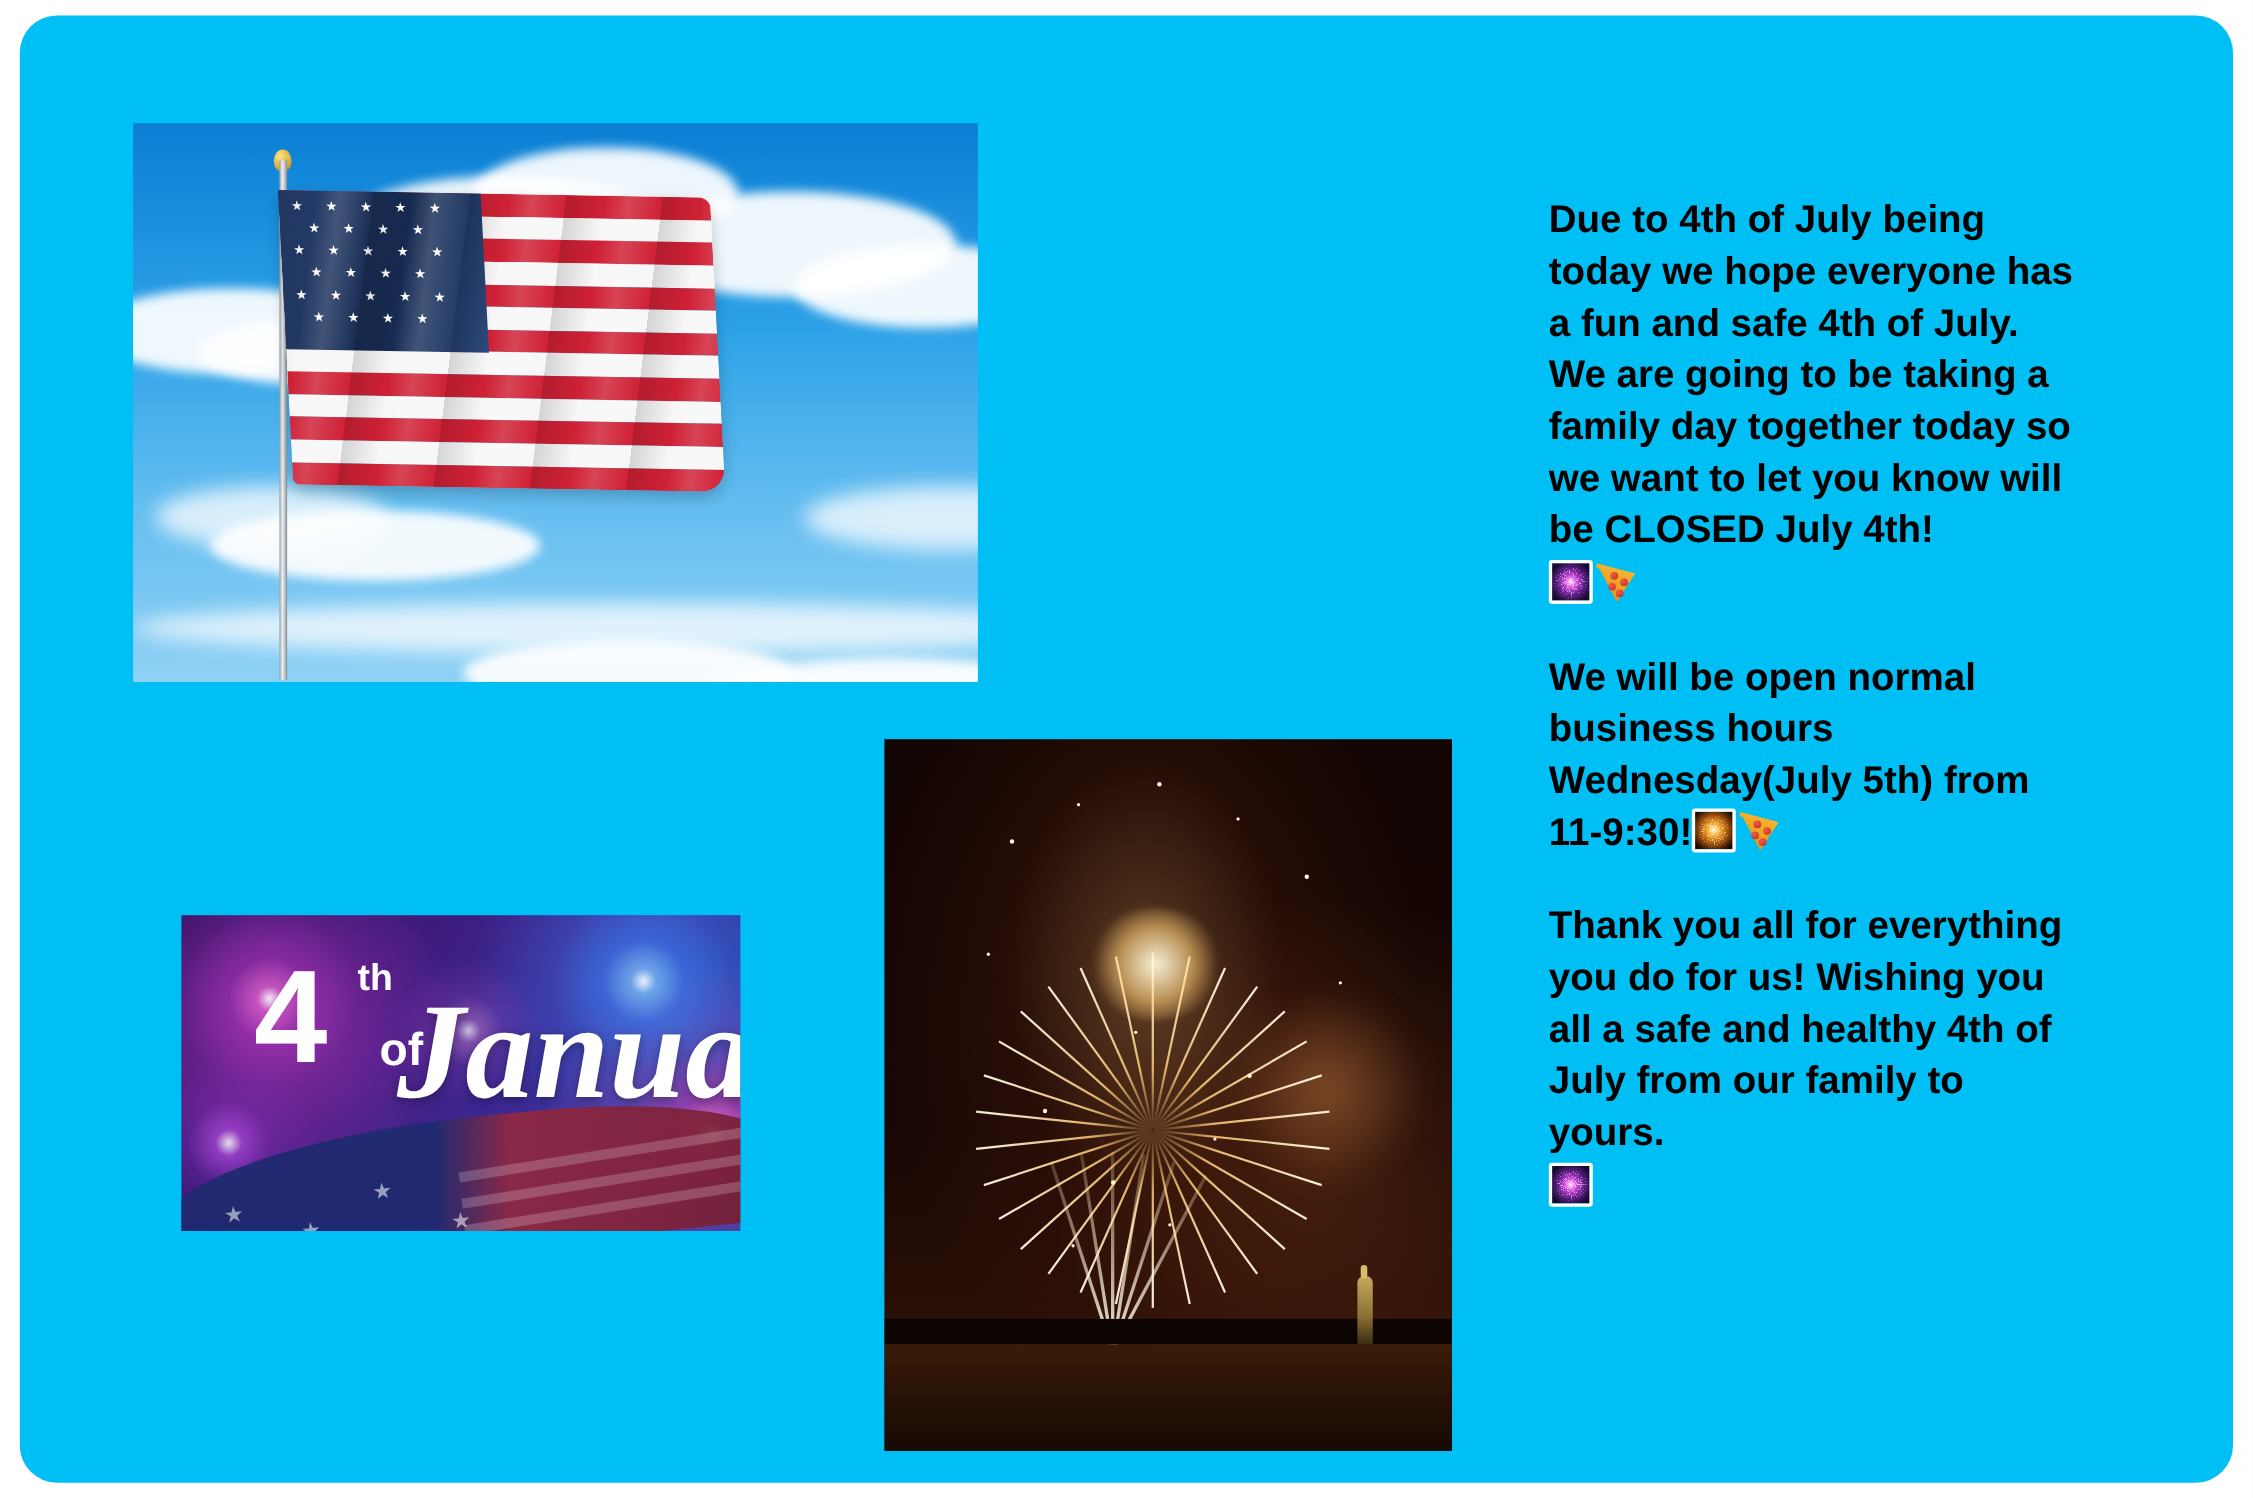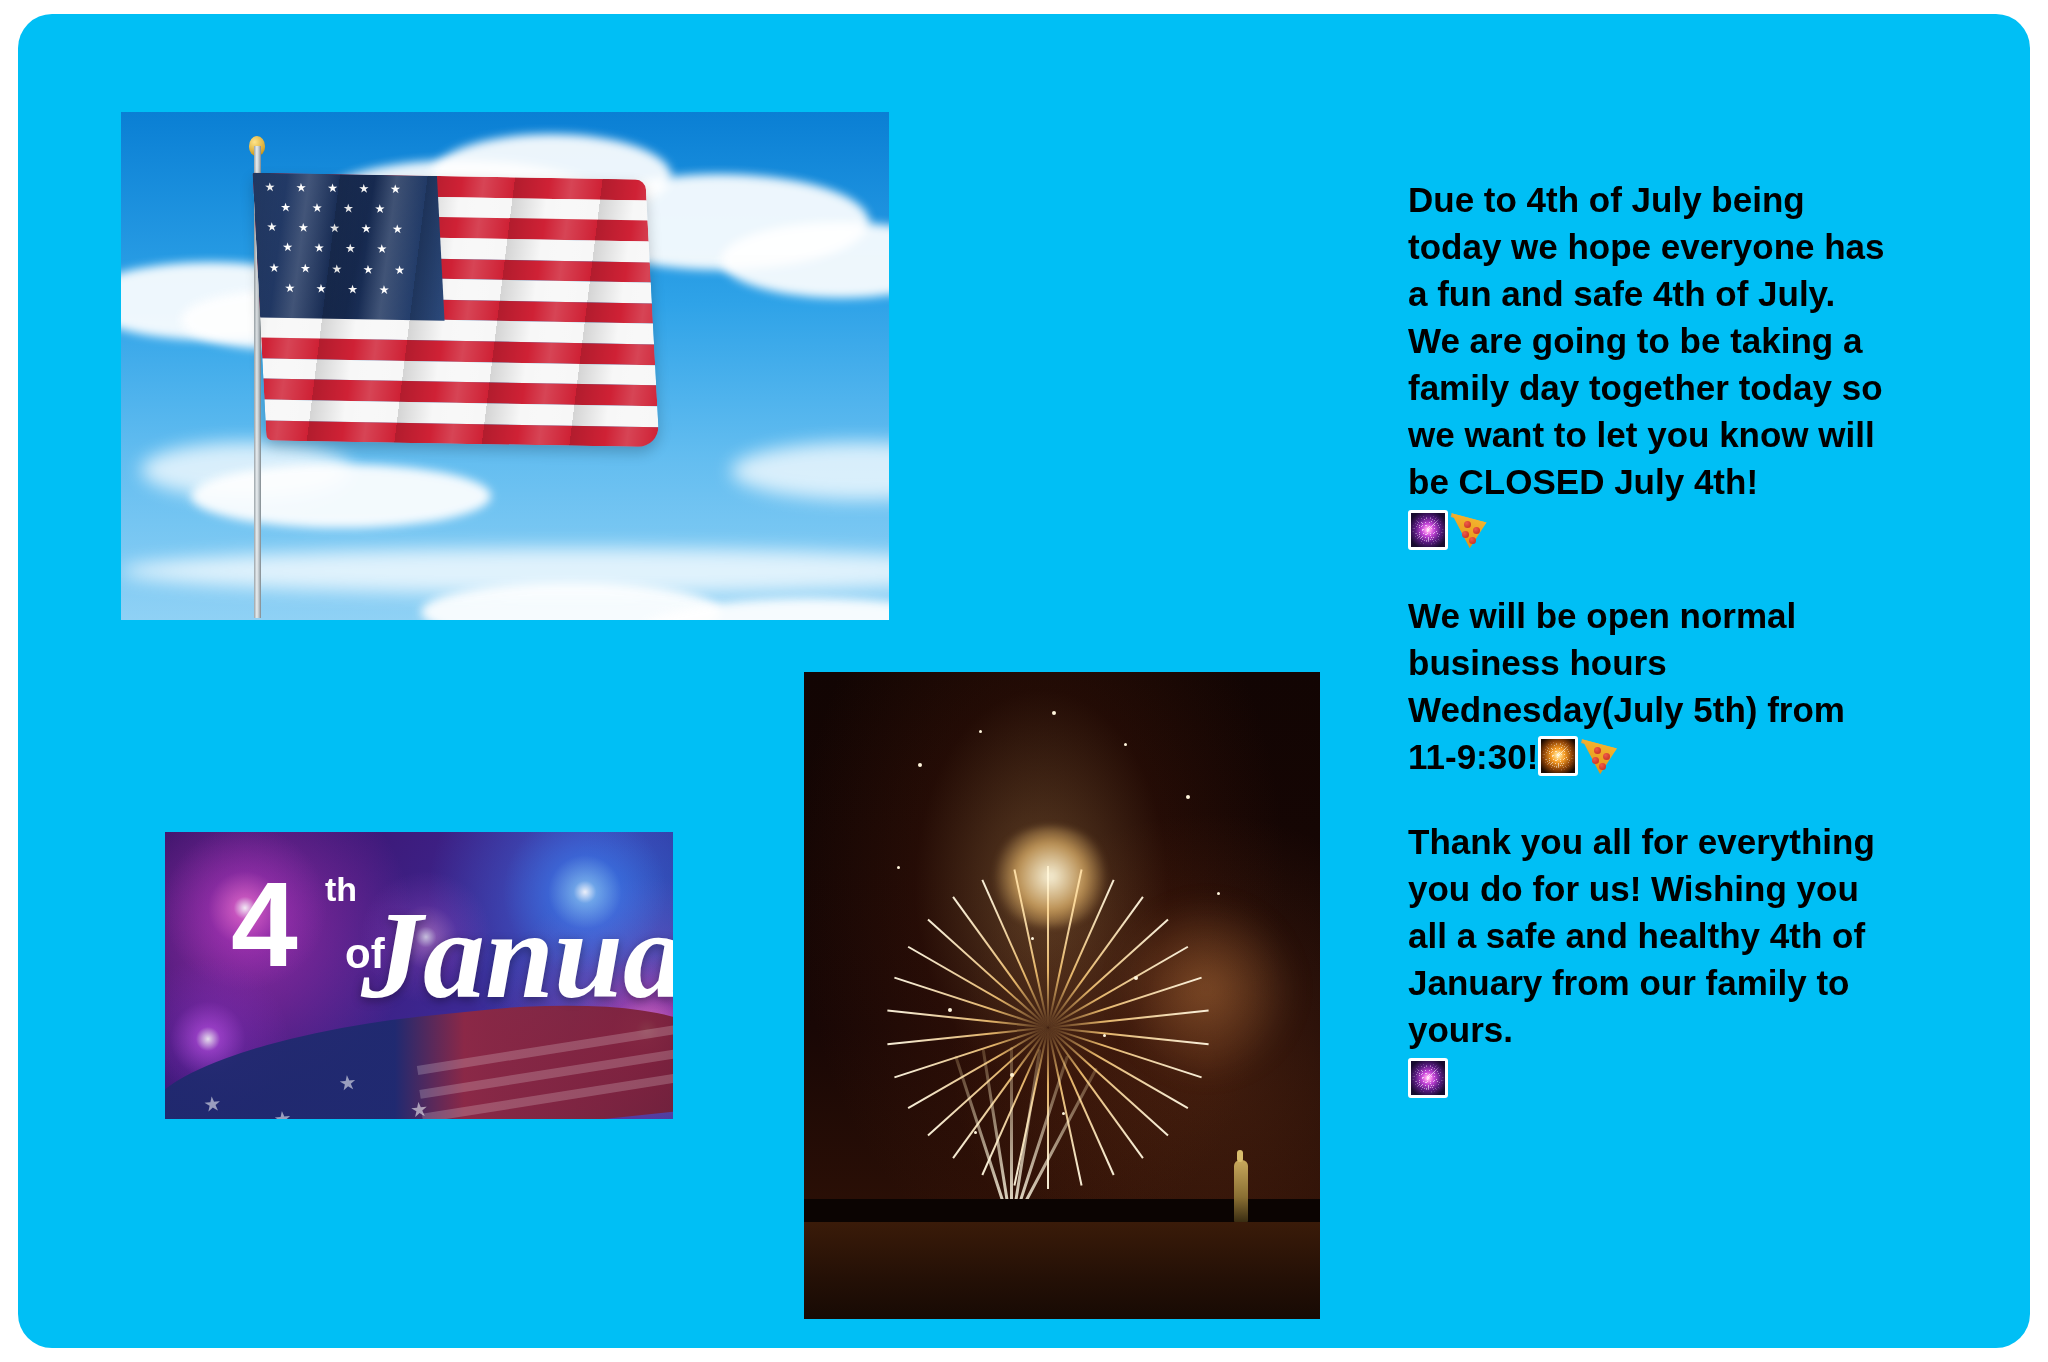--- a/index.html
+++ b/index.html
@@ -499,21 +499,21 @@
       <span class="emoji-row">
         <span class="emoji fw fw-purple"></span><span class="emoji pizza"><span class="crust"></span><span class="slice"></span><span class="pep" style="left:16px;top:12px;"></span><span class="pep" style="left:25px;top:18px;"></span><span class="pep" style="left:14px;top:22px;"></span><span class="pep" style="left:21px;top:28px;"></span></span>
       </span>
     </p>
 
     <p>
       <span>We will be open normal business hours Wednesday(July 5th) from 11-9:30!</span><span class="emoji fw fw-orange"></span><span class="emoji pizza"><span class="crust"></span><span class="slice"></span><span class="pep" style="left:16px;top:12px;"></span><span class="pep" style="left:25px;top:18px;"></span><span class="pep" style="left:14px;top:22px;"></span><span class="pep" style="left:21px;top:28px;"></span></span>
     </p>
 
     <p>
-      <span>Thank you all for everything you do for us! Wishing you all a safe and healthy 4th of January from our family to yours.</span>
+      <span>Thank you all for everything you do for us! Wishing you all a safe and healthy 4th of July from our family to yours.</span>
       <span class="emoji-row">
         <span class="emoji fw fw-purple"></span>
       </span>
     </p>
 
   </div>
 
 </div>
 
 </body></html>

